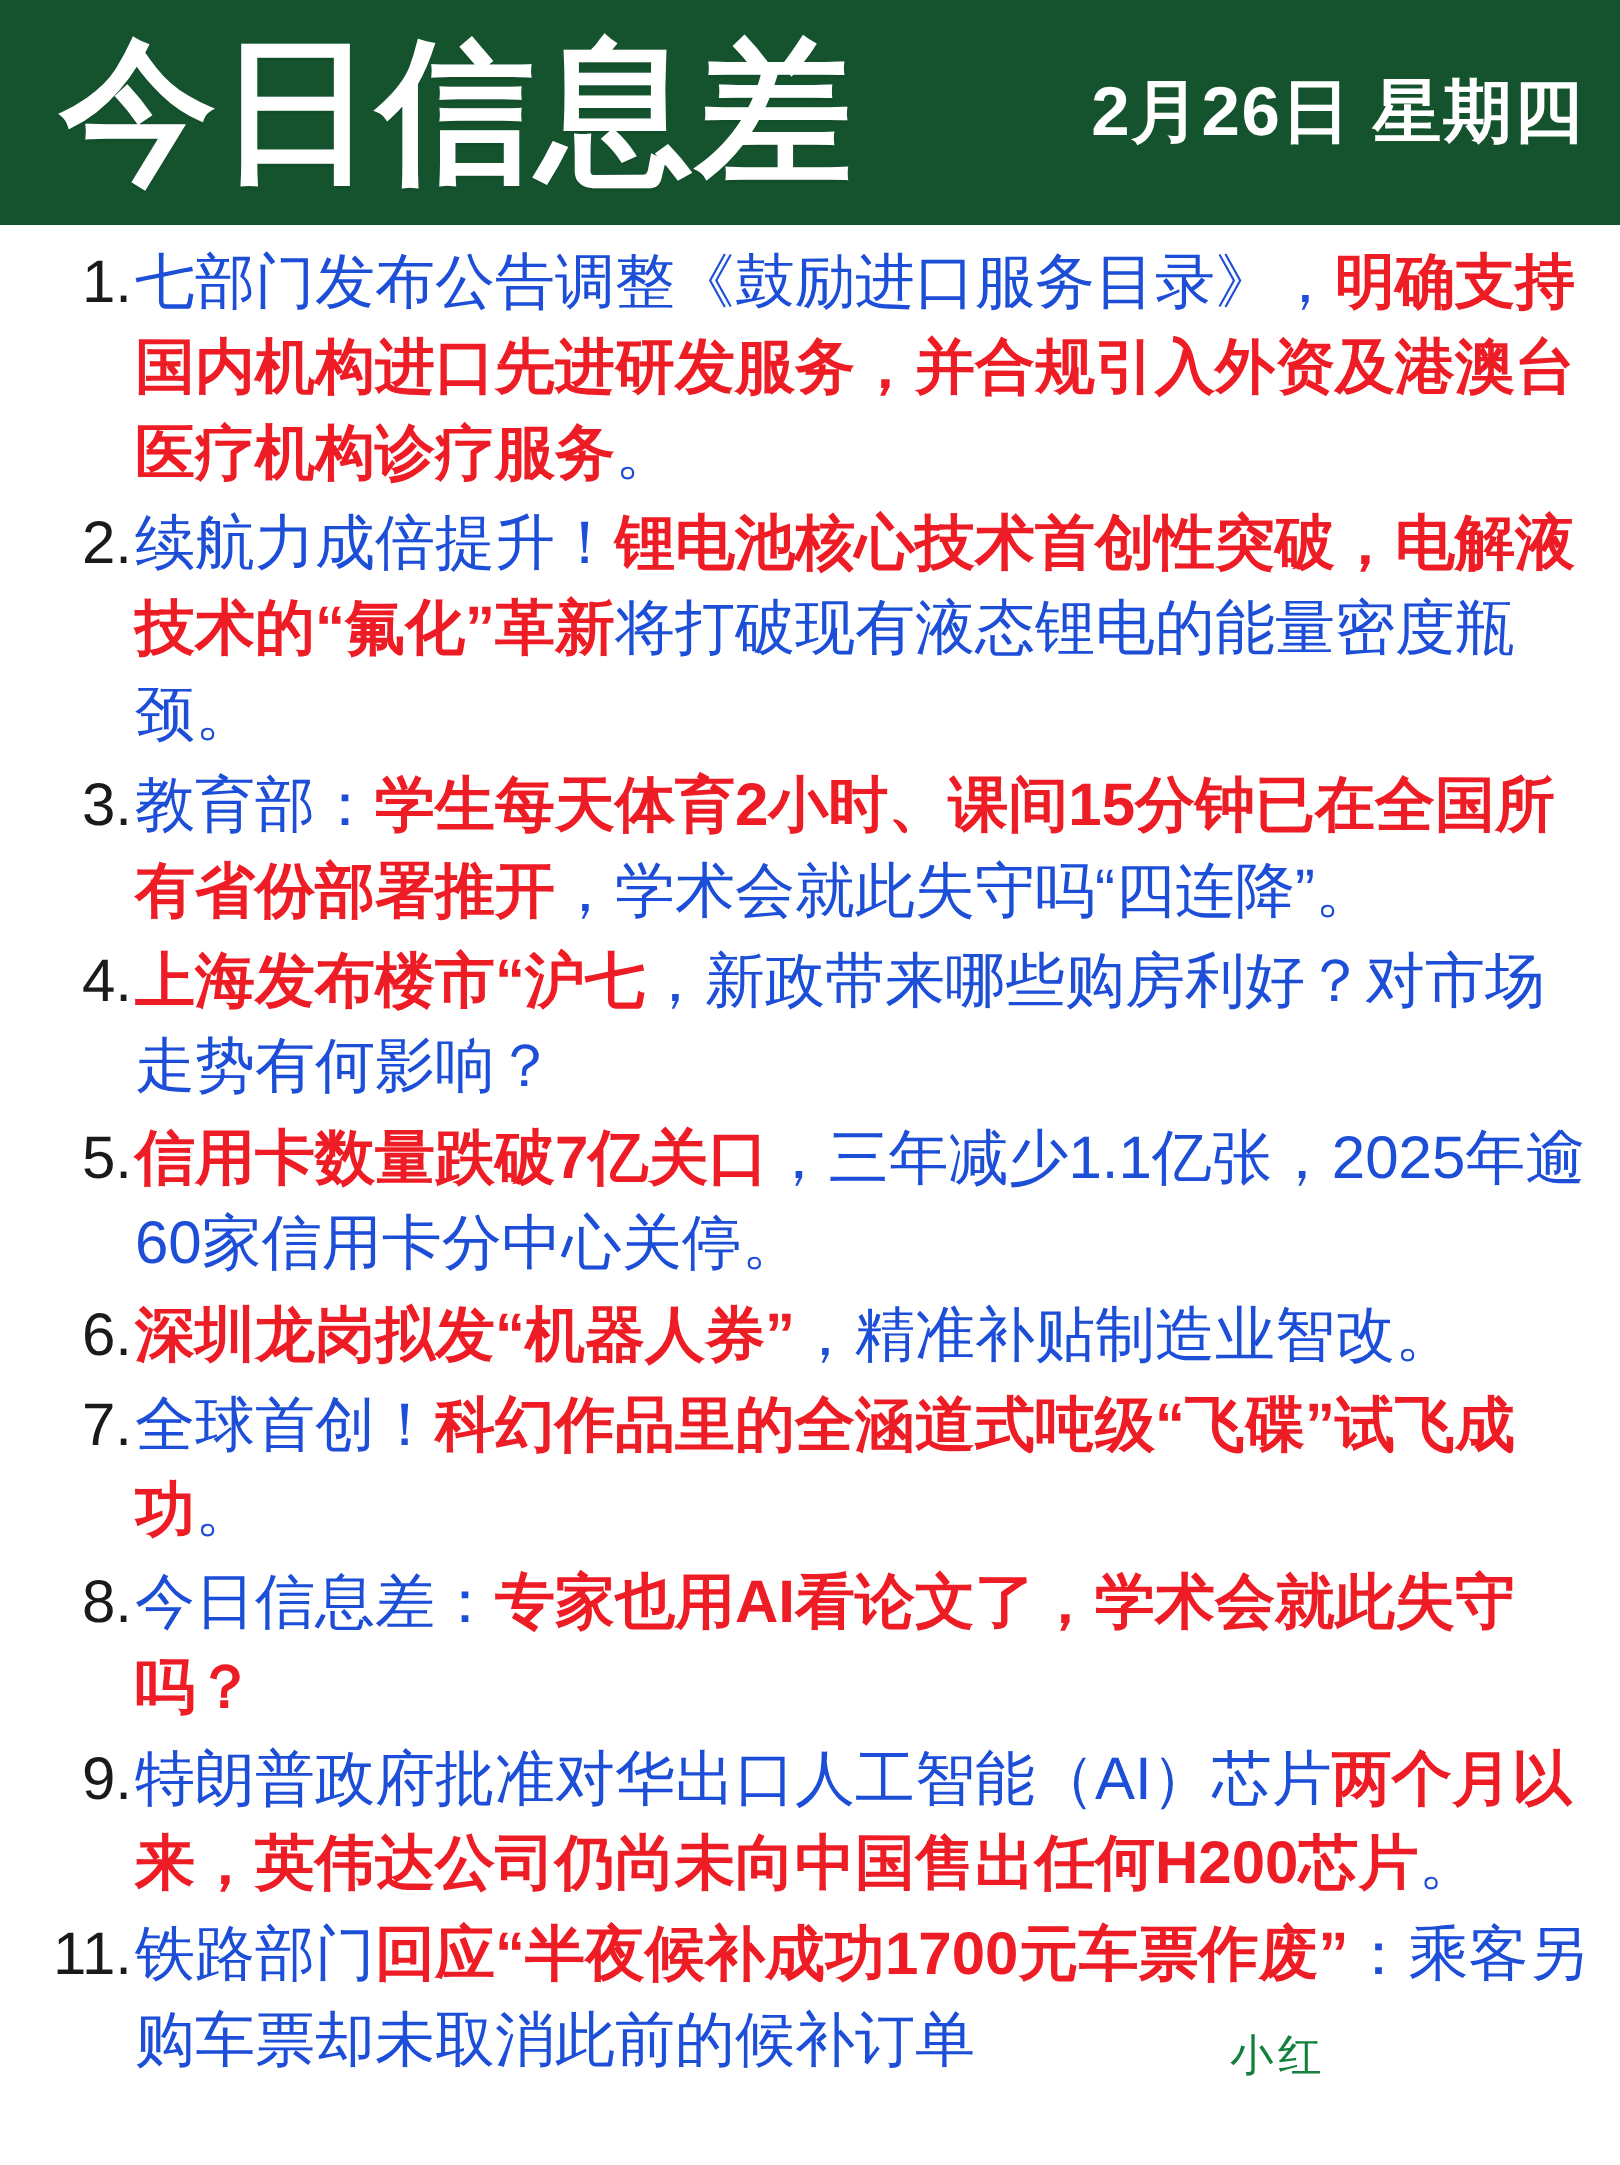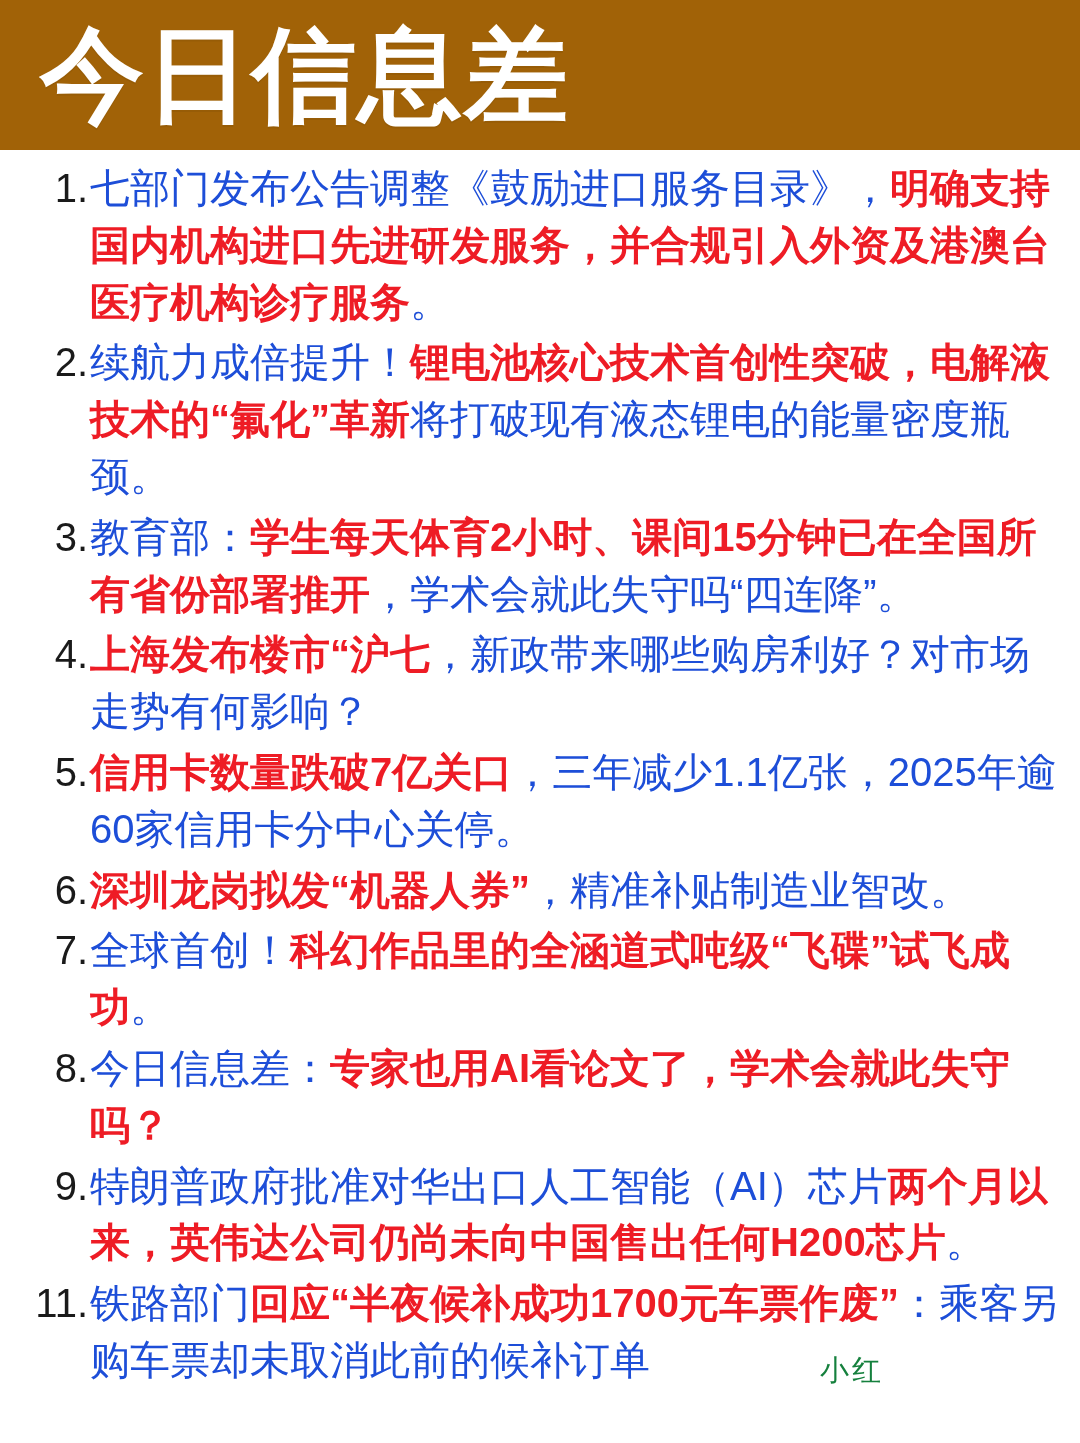--- a/index.html
+++ b/index.html
@@ -17,21 +17,21 @@
     position: relative;
     width: 1080px;
     height: 1443px;
     background: #ffffff;
   }
 
   
   .header {
     position: relative;
     height: 150px;
-    background: #a16207;
+    background: #14532d;
     display: flex;
     align-items: center;
     padding: 0 18px 0 40px;
     box-sizing: border-box;
     overflow: hidden;
   }
   .header-title {
     color: #ffffff;
     font-size: 104px;
     font-weight: bold;
@@ -118,20 +118,21 @@
   }
 </style>
 </head>
 <body>
 
 <div class="page">
 
   <div class="header">
     <div class="header-title">今日信息差</div>
     <div class="header-date">
+      <div class="line2">2月26日 星期四</div>
     </div>
   </div>
 
   <div class="list" id="news-list">
       <div class="item">
         <div class="item-num">1.</div>
         <div class="item-text"><span class="pl">七部门发布公告调整《鼓励进口服务目录》，</span><span class="hl">明确支持国内机构进口先进研发服务，并合规引入外资及港澳台医疗机构诊疗服务</span><span class="pl">。</span></div>
       </div>
       <div class="item">
         <div class="item-num">2.</div>

